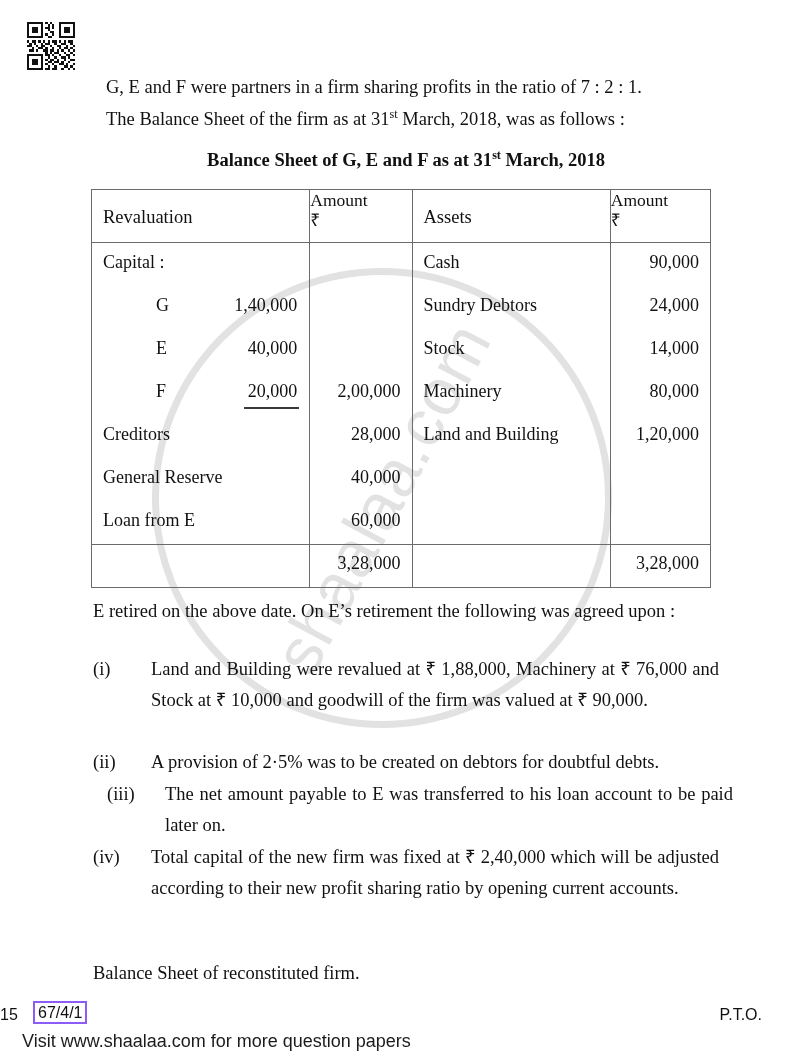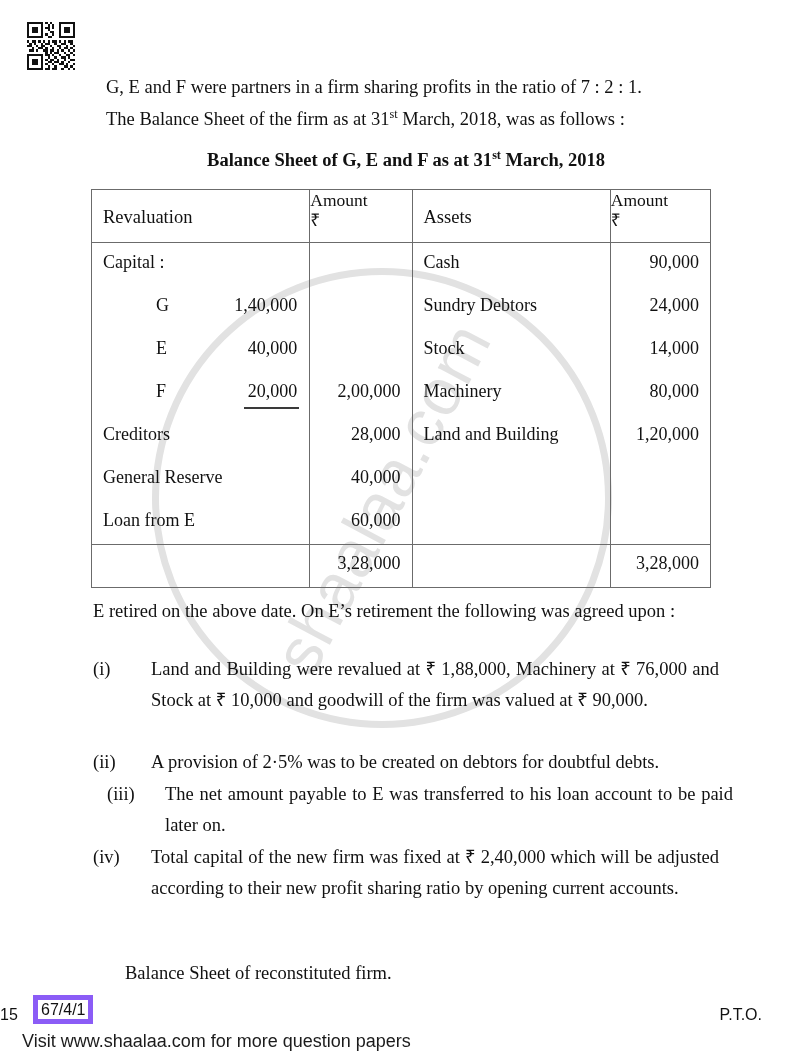--- a/index.html
+++ b/index.html
@@ -191,30 +191,30 @@
     text-justify: inter-word;
   }
   .item .itext.nojust { text-align: left; }
 
   .closing {
     left: 93px;
     top: 927px;
     width: 626px;
     line-height: 31px;
   }
-  .closing .l2 { text-align: left; margin-left: 32px; }
+  .closing .l2 { text-align: left; }
 
   
   .footer-code {
     position: absolute;
     left: 33px;
     bottom: 36px;
     font-family: "Liberation Sans", sans-serif;
     font-size: 16px;
-    border: 5px solid #8b5cf6;
+    border: 2px solid #8b5cf6;
     padding: 0 3px;
     line-height: 19px;
   }
   .footer-page {
     position: absolute;
     left: 0;
     right: 0;
     bottom: 36px;
     text-align: left;
     font-family: "Liberation Sans", sans-serif;

